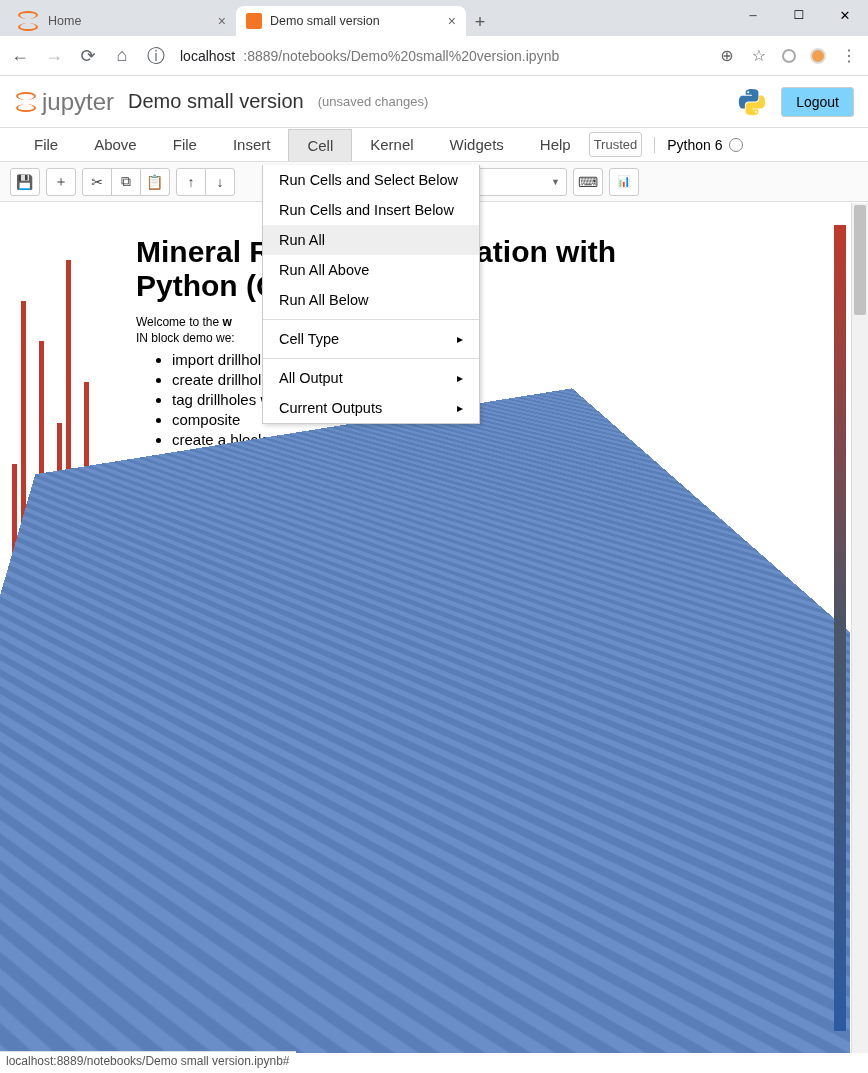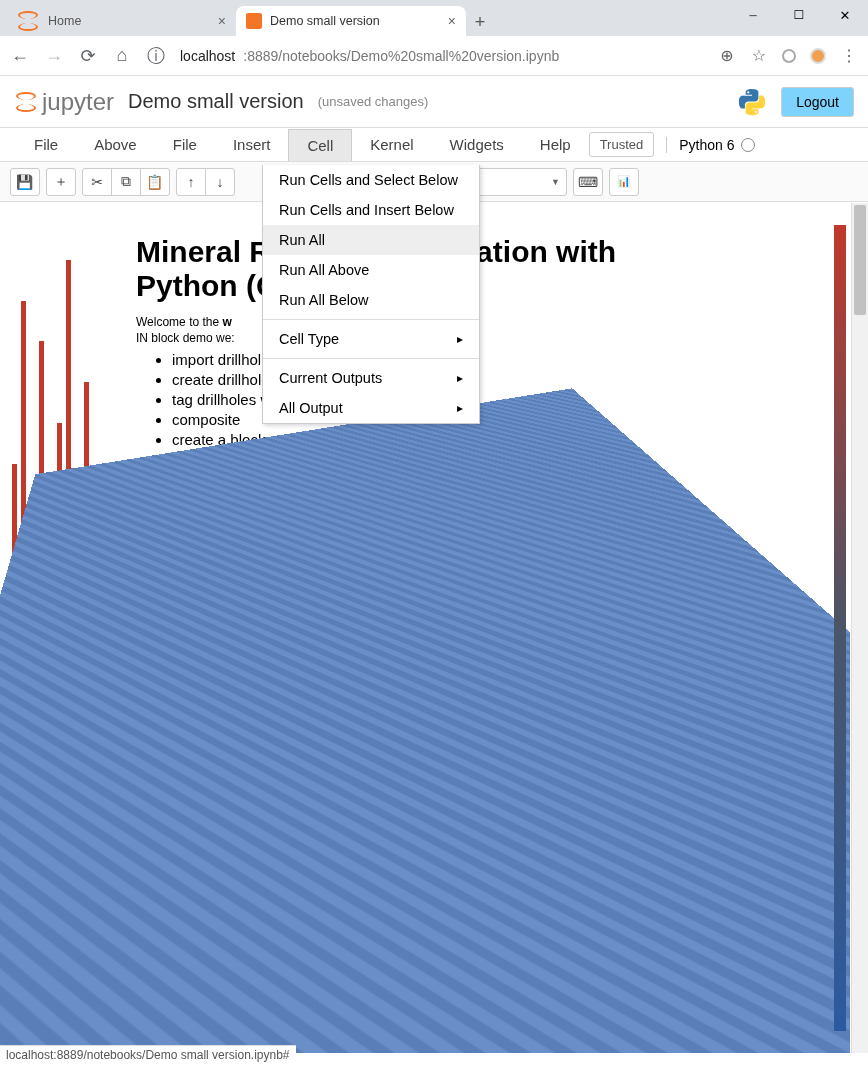--- a/index.html
+++ b/index.html
@@ -44,21 +44,21 @@
   .jp-right { display:flex; align-items:center; gap:14px;}
   .logout-btn { border:1px solid #ccc; background:#7dd3fc; padding:6px 14px; border-radius:3px; cursor:pointer; font-size:14px; }
   .python-logo { width:30px; height:30px; }
 
   
   .menubar { height:34px; border-bottom:1px solid #ddd; display:flex; align-items:center; padding:0 16px; position:relative;}
   .menu-left { display:flex; gap:0;}
   .menu-item { padding: 7px 18px; color:#444; cursor:pointer; font-size:15px; }
   .menu-item.open { background:#e8e8e8; border:1px solid #ccc; border-bottom:none;}
   .menu-right { display:flex; align-items:center; gap:12px;}
-  .trusted { border:1px solid #ccc; padding:4px 10px; font-size:13px; color:#555; border-radius:3px;}
+  .trusted { border:1px solid #ccc; padding:4px 4px; font-size:13px; color:#555; border-radius:3px;}
   .kernel-ind { display:flex; align-items:center; gap:6px; font-size:14px; border-left:1px solid #ccc; padding-left:12px;}
   .kernel-circle { width:14px; height:14px; border:1px solid #888; border-radius:50%; }
 
   
   .toolbar { height:40px; border-bottom:1px solid #ddd; display:flex; align-items:center; gap:6px; padding:0 10px; background:#fafafa;}
   .tb-btn { width:30px; height:28px; border:1px solid #ccc; background:#fff; display:flex; align-items:center; justify-content:center; cursor:pointer; border-radius:3px; font-size:14px; color:#444;}
   .tb-grp { display:flex; gap:0;}
   .tb-grp .tb-btn { border-radius:0; margin-left:-1px;}
   .tb-grp .tb-btn:first-child { border-top-left-radius:3px; border-bottom-left-radius:3px; margin-left:0;}
   .tb-grp .tb-btn:last-child { border-top-right-radius:3px; border-bottom-right-radius:3px;}
@@ -97,21 +97,21 @@
   .c-comment { color:#408080; font-style:italic;}
   .c-kw { color:#008000; font-weight:bold;}
   .c-op { color:#aa22ff; font-weight:bold;}
   .c-str { color:#ba2121;}
 
   
   .v-scroll { position:absolute; right:0; top:203px; bottom:20px; width:17px; background:#f1f1f1; border-left:1px solid #ddd;}
   .v-thumb { position:absolute; left:2px; right:2px; top:2px; height:110px; background:#c1c1c1; border-radius:2px; cursor:pointer;}
 
   
-  .status-bar { position:absolute; bottom:0; left:0; height:28px; background:#fff; border-top:1px solid #ddd; padding:2px 6px; font-size:12px; color:#555;}
+  .status-bar { position:absolute; bottom:0; left:0; height:22px; background:#fff; border-top:1px solid #ddd; padding:2px 6px; font-size:12px; color:#555;}
 
   
   .viz1 .block{ position:absolute; left:14px; top:30px; right:14px; bottom:20px; background:linear-gradient(to bottom, #d4a94e 0%, #d4a94e 35%, #6fb8d0 35%, #6fb8d0 50%, #7fbf8f 50%, #7fbf8f 100%); transform:perspective(400px) rotateX(14deg) rotateY(-16deg); border-radius:2px;}
   .viz3 .grid { position:absolute; inset:12px 28px 16px 12px; background:repeating-linear-gradient(45deg,#5a7fb8,#5a7fb8 6px,#6a8fc8 6px,#6a8fc8 12px); transform:perspective(500px) rotateX(40deg) rotateZ(-18deg);}
   .viz2 .bars { position:absolute; inset:16px 28px 18px 12px; display:flex; align-items:flex-end; gap:4px;}
   .viz2 .bar { width:5px; background:#c0392b;}
   .colorbar { position:absolute; right:4px; top:22px; bottom:22px; width:12px; background:linear-gradient(to bottom,#c0392b,#4a5568,#2c5aa0);}
 </style>
 </head>
 <body>
@@ -215,22 +215,22 @@
 
 <div class="dropdown" id="dd">
     <div class="dd-item">Run Cells and Select Below</div>
     <div class="dd-item">Run Cells and Insert Below</div>
     <div class="dd-item highlighted">Run All</div>
     <div class="dd-item">Run All Above</div>
     <div class="dd-item">Run All Below</div>
     <div class="dd-sep"></div>
     <div class="dd-item dd-arrow">Cell Type</div>
     <div class="dd-sep"></div>
+    <div class="dd-item dd-arrow">All Output</div>
     <div class="dd-item dd-arrow">Current Outputs</div>
-    <div class="dd-item dd-arrow">All Output</div>
   </div>
 
 <div class="content">
   <div class="notebook">
     <div class="md-cell">
       <h1>Mineral Resource Estimation with Python (Quick Demo)</h1>
       <p><span>Welcome to the </span><b>w</b></p>
       <p>IN block demo we:</p>
       <ul id="bullets">
           <li>import drillhol</li>

